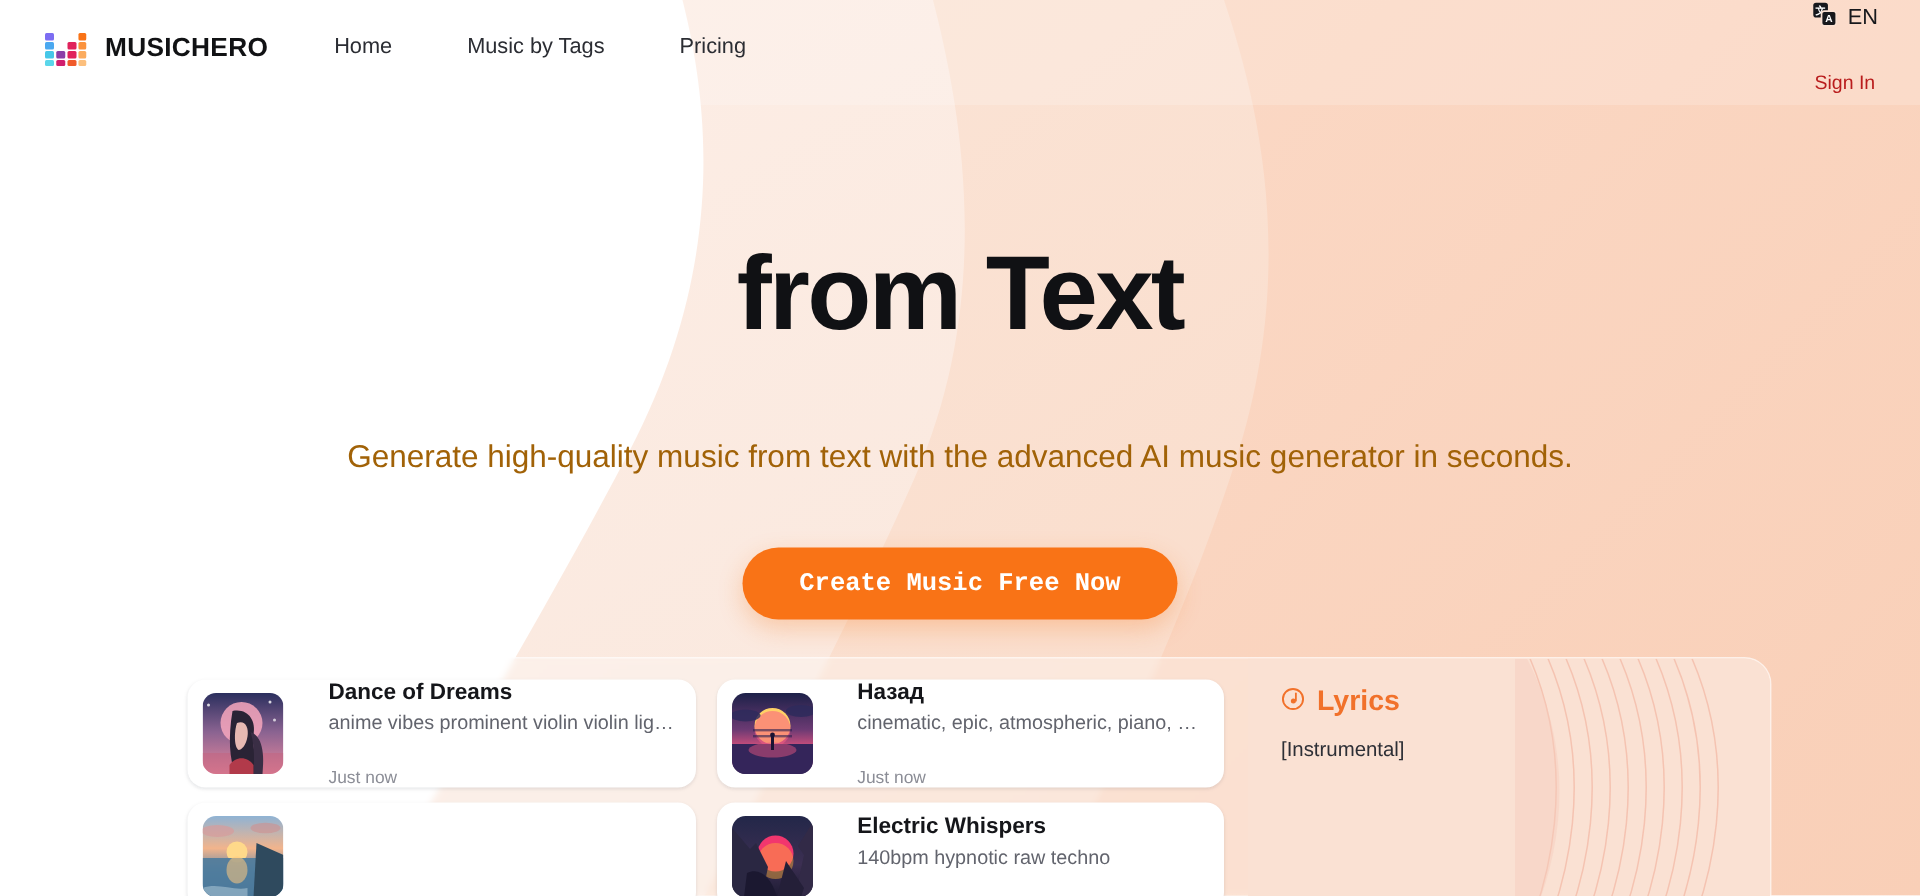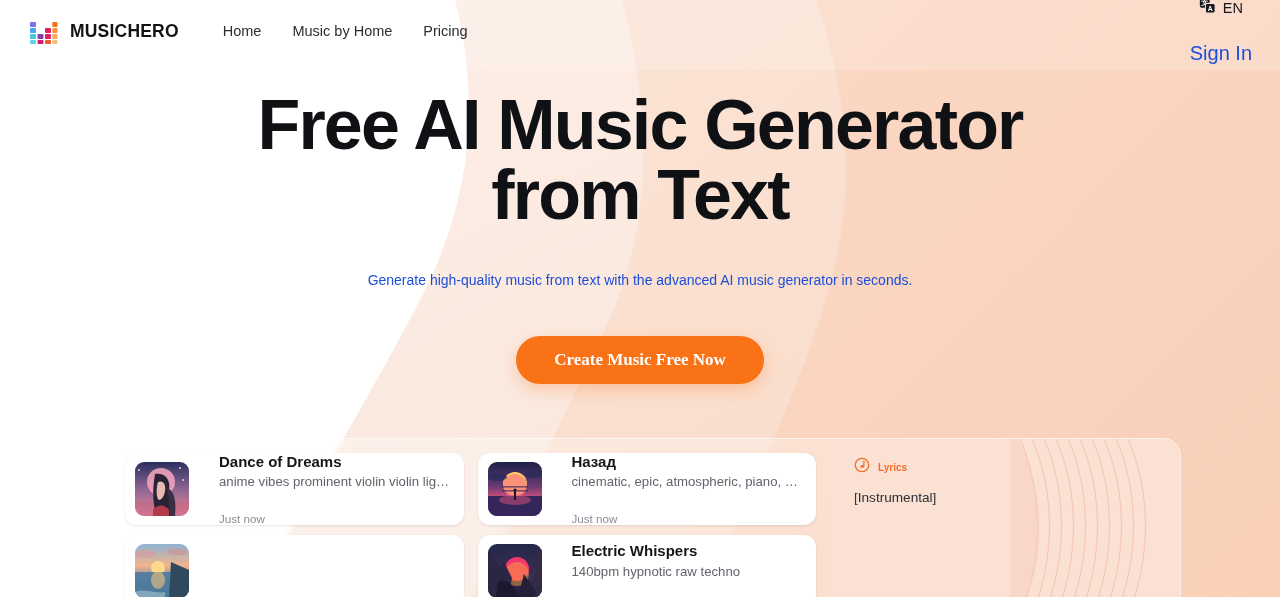--- a/index.html
+++ b/index.html
@@ -21,50 +21,50 @@
     height: 62px; width: 100%;
     display: flex; align-items: center;
     padding: 0 28px;
   }
   .brand { display: flex; align-items: center; gap: 12px; margin-right: 44px; }
   .logo-mark { width: 30px; height: 30px; display: block; }
   .brand-name {
     font-size: 17.5px; font-weight: bold; letter-spacing: .2px;
     color: #111214; white-space: nowrap;
   }
-  .nav { display: flex; align-items: center; gap: 31px; }
+  .nav { display: flex; align-items: center; gap: 50px; }
   .nav-link {
     font-size: 14.5px; color: #2b2d33; text-decoration: none;
     white-space: nowrap; cursor: pointer;
   }
   .header-right { margin-left: auto; display: flex; align-items: center; gap: 24px; flex-direction: column; }
   .lang { display: flex; align-items: center; gap: 7px; cursor: pointer; }
   .lang-code { font-size: 14.5px; color: #17181c; }
-  .signin { font-size: 20px; color: #1d4ed8; text-decoration: none; cursor: pointer; white-space: nowrap; }
+  .signin { font-size: 13px; color: #b91c1c; text-decoration: none; cursor: pointer; white-space: nowrap; }
 
   
   .hero { position: relative; z-index: 3; text-align: center; padding-top: 28px; }
   .hero h1 {
     font-size: 70px; line-height: 1.0;
     font-weight: bold; color: #101114;
     letter-spacing: -1.8px;
     max-width: 840px; margin: 0 auto;
   }
   .hero-sub {
-    margin-top: 42px;
-    font-size: 14px; color: #1d4ed8;
+    margin-top: 63px;
+    font-size: 21px; color: #a16207;
   }
   .cta-wrap { margin-top: 48px; }
   .cta {
     display: inline-flex; align-items: center; justify-content: center;
     height: 48px; padding: 0 38px;
     border: none; border-radius: 999px;
     background: #f97316; color: #ffffff;
     font-size: 17px; font-weight: bold;
-    font-family: Liberation Serif, serif;
+    font-family: Liberation Mono, monospace;
     cursor: pointer;
     box-shadow: 0 6px 16px rgba(249,115,22,.28);
   }
 
   
   .showcase {
     position: absolute; z-index: 4;
     left: 108px; top: 438px;
     width: 1073px; height: 220px;
     background: rgba(255,255,255,.30);
@@ -115,21 +115,21 @@
     flex: 1;
     background: #fae1d3;
     padding: 18px 22px;
     overflow: hidden;
   }
   .lyrics-deco { position: absolute; right: -10px; top: 0; width: 180px; height: 220px; }
   .lyrics-head {
     position: relative; z-index: 2;
     display: flex; align-items: center; gap: 8px;
   }
-  .lyrics-title { font-size: 10px; font-weight: bold; color: #f1712a; }
+  .lyrics-title { font-size: 19px; font-weight: bold; color: #f1712a; }
   .lyrics-body {
     position: relative; z-index: 2;
     margin-top: 13px; font-size: 13.6px; color: #2d2f36;
   }
 </style>
 </head>
 <body>
 
 <div class="page">
 
@@ -174,21 +174,21 @@
           <rect x="24.3" y="12" width="5.2" height="5" rx="1" fill="#fb923c"></rect>
           <rect x="24.3" y="18" width="5.2" height="5" rx="1" fill="#fbab5e"></rect>
           <rect x="24.3" y="24" width="5.2" height="4" rx="1" fill="#fcbf7d"></rect>
         </svg>
       </span>
       <span class="brand-name">MUSICHERO</span>
     </div>
 
     <nav class="nav">
       <a class="nav-link">Home</a>
-      <a class="nav-link">Music by Home</a>
+      <a class="nav-link">Music by Tags</a>
       <a class="nav-link">Pricing</a>
     </nav>
 
     <div class="header-right">
       <div class="lang">
         <span>
           <svg width="17" height="17" viewBox="0 0 20 20" aria-hidden="true">
             <rect x="1" y="1" width="11.5" height="11.5" rx="2.2" fill="#17181c"></rect>
             <text x="6.7" y="9.6" font-size="8" fill="#ffffff" text-anchor="middle" font-family="Liberation Sans, sans-serif" font-weight="bold">文</text>
             <rect x="7.5" y="7.5" width="11.5" height="11.5" rx="2.2" fill="#17181c" stroke="#fae1d3" stroke-width="1.3"></rect>
@@ -196,21 +196,21 @@
           </svg>
         </span>
         <span class="lang-code">EN</span>
       </div>
       <a class="signin">Sign In</a>
     </div>
   </div>
 
   <div class="hero">
     <h1>
-      <span>Free AI Music Generator</span><br>
+      <br>
       <span>from Text</span>
     </h1>
     <div class="hero-sub">Generate high-quality music from text with the advanced AI music generator in seconds.</div>
     <div class="cta-wrap">
       <button class="cta">Create Music Free Now</button>
     </div>
   </div>
 
   <div class="showcase">
 

